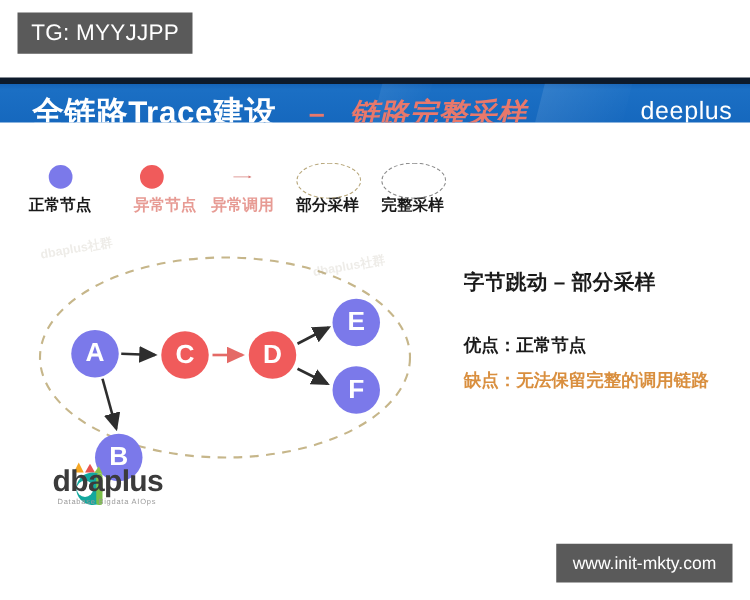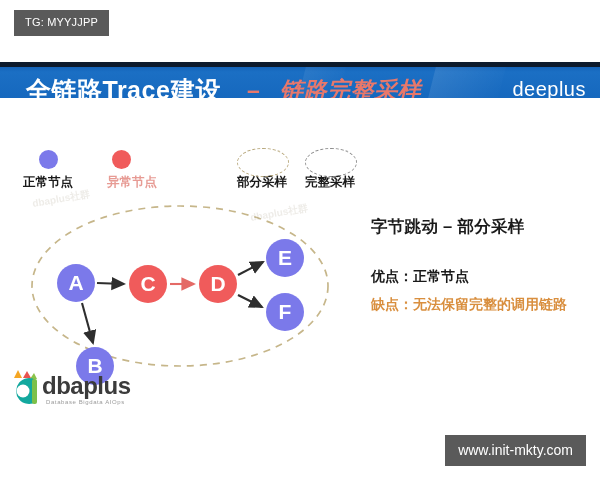--- a/index.html
+++ b/index.html
@@ -15,21 +15,21 @@
     font-family: "Liberation Sans", "DejaVu Sans", sans-serif;
   }
 
   
   #tg-tag {
     position: absolute;
     left: 14px;
     top: 10px;
     background: #5a5a5a;
     color: #ffffff;
-    font-size: 11px;
+    font-size: 18px;
     line-height: 1;
     padding: 7px 11px 8px 11px;
     letter-spacing: 0.2px;
     white-space: nowrap;
   }
 
   
   #banner {
     position: absolute;
     left: 0;
@@ -105,21 +105,21 @@
     font-weight: normal;
     line-height: 32px;
     letter-spacing: 0.5px;
     white-space: nowrap;
   }
 
   
   #legend {
     position: absolute;
     left: 0;
-    top: 144px;
+    top: 126px;
     width: 380px;
     height: 58px;
   }
   .legend-item {
     position: absolute;
     width: 72px;
     text-align: center;
   }
   .legend-mark {
     height: 30px;
@@ -228,20 +228,21 @@
     white-space: nowrap;
   }
 
   
   #dbaplus {
     position: absolute;
     left: 6px;
     top: 368px;
     width: 125px;
     height: 44px;
+    text-align: center;
   }
   #dbaplus-text {
     position: absolute;
     left: 36px;
     top: 4px;
     font-size: 24px;
     font-weight: bold;
     color: #3b3b3b;
     letter-spacing: -0.5px;
     line-height: 28px;
@@ -293,20 +294,29 @@
     <div class="legend-label">正常节点</div>
   </div>
 
   <div class="legend-item" style="left:85px; top:0;text-align:right;">
     <div class="legend-mark">
       <div class="legend-dot" style="background:#f05b5b;"></div>
     </div>
     <div class="legend-label red">异常节点</div>
   </div>
 
+  <div class="legend-item" style="left:158px; top:0;">
+    <div class="legend-mark">
+      <svg class="legend-arrow" width="58" height="12" viewBox="0 0 58 12">
+        <line x1="0" y1="6" x2="48" y2="6" stroke="#d4706c" stroke-width="2.2"></line>
+        <polygon points="48,1.5 58,6 48,10.5" fill="#d4706c"></polygon>
+      </svg>
+    </div>
+    <div class="legend-label red">异常调用</div>
+  </div>
 
   <div class="legend-item" style="left:226px; top:0;">
     <div class="legend-mark">
       <div class="legend-ellipse"></div>
     </div>
     <div class="legend-label">部分采样</div>
   </div>
 
   <div class="legend-item" style="left:294px; top:0;">
     <div class="legend-mark">

